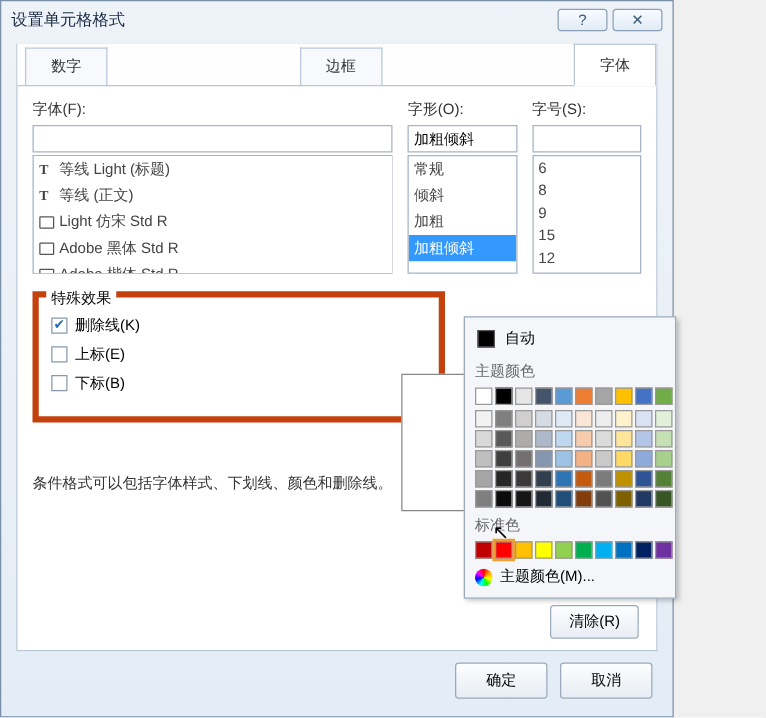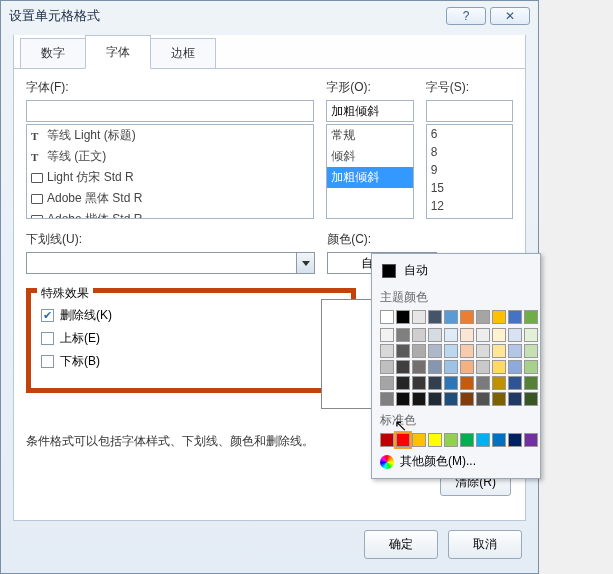--- a/index.html
+++ b/index.html
@@ -2,21 +2,21 @@
 <html><head>
 <meta charset="utf-8">
 <style>
 * { box-sizing: border-box; margin: 0; padding: 0; font-family: "Microsoft YaHei", "SimSun", sans-serif; font-size: 12px; }
 body { background: #f0f0f0; width: 613px; height: 574px; overflow: hidden; }
 .window { width: 539px; height: 574px; background: linear-gradient(#eef3f8, #e4ecf5); border: 1px solid #7a8fa8; position: relative; }
 .titlebar { height: 30px; display: flex; align-items: center; padding: 0 8px; }
 .titlebar-text { flex: 1; color: #1a2a44; font-size: 13px; }
 .titlebar-btn { width: 40px; height: 18px; border: 1px solid #8aa0b8; border-radius: 3px; background: linear-gradient(#f7fbff,#e2ecf6); display:inline-flex; align-items:center; justify-content:center; margin-left: 4px; color:#3a5a7a; font-family:Arial; }
 .panel { position:absolute; left:12px; top:34px; right:12px; bottom:52px; background:#fff; border:1px solid #b9c7d7; }
-.tabs { display:flex; border-bottom:1px solid #b9c7d7; background:#fefefe; margin-top:-1px; }
+.tabs { display:flex; border-bottom:1px solid #b9c7d7; background:#fefefe; margin-top:-1px;justify-content:space-between; }
 .tab { padding:6px 20px; border:1px solid #b9c7d7; border-bottom:none; background:#f7f9fc; margin-left:-1px; margin-top:3px; color:#333; }
 .tab:first-child{margin-left:6px;}
 .tab.active { background:#fff; border-bottom:1px solid #fff; margin-bottom:-1px; margin-top:0px; padding:8px 20px 6px 20px; }
 .content { padding:10px 12px; position:relative; height:calc(100% - 30px); }
 .row { display:flex; gap:12px; }
 .col-font { width:330px; }
 .col-style { width:100px; }
 .col-size { width:100px; }
 .lbl { color:#333; margin-bottom:4px; }
 .txtbox { width:100%; height:22px; border:1px solid #a7b4c4; background:#fff; padding:2px 4px; }
@@ -31,21 +31,21 @@
 .combo .cb.active { background:#ffc864; }
 .tri { width:0;height:0;border-left:4px solid transparent;border-right:4px solid transparent;border-top:5px solid #333; }
 .fieldset { border:5px solid #c2410c; margin-top:14px; padding:8px 10px 12px 10px; position:relative; width:330px; }
 .fieldset .legend { position:absolute; top:-8px; left:6px; background:#fff; padding:0 4px; }
 .chk { display:flex; align-items:center; gap:6px; margin:6px 0; }
 .chk .box { width:13px;height:13px; border:1px solid #8898aa; background:#fff; display:flex;align-items:center;justify-content:center; }
 .chk .box.checked::after { content:"✔"; color:#2a6ab0; font-size:11px; line-height:11px; }
 .hint { margin-top:40px; color:#333; }
 .preview { position:absolute; right:14px; top:230px; width:190px; height:110px; border:1px solid #888; background:#fff; }
 .preview .line { position:absolute; left:50%; top:50%; width:80px; height:0; border-top:1px solid #000; transform:translate(-50%,-50%); }
-.clear-btn { position:absolute; right:14px; bottom:27px; padding:4px 14px; border:1px solid #9aaabb; background:linear-gradient(#fdfefe,#e8eef5); border-radius:3px; }
+.clear-btn { position:absolute; right:14px; bottom:12px; padding:4px 14px; border:1px solid #9aaabb; background:linear-gradient(#fdfefe,#e8eef5); border-radius:3px; }
 .footer { position:absolute; right:16px; bottom:14px; display:flex; gap:10px; }
 .footer button { padding:5px 24px; border:1px solid #9aaabb; background:linear-gradient(#fdfefe,#e6edf4); border-radius:3px; }
 
 .popup { position:absolute; left:370px; top:252px; width:170px; background:#f4f6f9; border:1px solid #9aaabb; box-shadow:2px 2px 4px rgba(0,0,0,0.25); padding:4px 6px 8px 6px; }
 .popup .auto { display:flex; align-items:center; gap:8px; padding:4px; }
 .popup .swatch-auto { width:14px;height:14px; border:1px solid #555; background:#000; }
 .popup .sect { color:#666; margin:6px 0 4px 2px; }
 .swatchgrid { display:grid; grid-template-columns:repeat(10,14px); grid-auto-rows:14px; gap:2px; padding:0 2px; }
 .sw { width:14px;height:14px; border:1px solid #999; }
 .sw.hover { outline:2px solid #f0a030; }
@@ -64,22 +64,22 @@
 <div class="window">
   <div class="titlebar">
     <div class="titlebar-text">设置单元格格式</div>
     <div class="titlebar-btn">?</div>
     <div class="titlebar-btn">✕</div>
   </div>
 
   <div class="panel">
     <div class="tabs">
       <div class="tab">数字</div>
+      <div class="tab">边框</div>
       <div class="tab active">字体</div>
-      <div class="tab">边框</div>
     </div>
 
     <div class="content">
       <div class="row">
         <div class="col-font">
           <div class="lbl">字体(F):</div>
           <input class="txtbox" value="" style="">
           <div class="listbox">
             <div class="item">
                 <span class="icon-font">T</span>
@@ -103,56 +103,37 @@
               </div>
 
           </div>
         </div>
         <div class="col-style">
           <div class="lbl">字形(O):</div>
           <input class="txtbox" value="加粗倾斜" style="">
           <div class="listbox">
             <div class="item">常规</div>
             <div class="item">倾斜</div>
+            <div class="item">加粗</div>
             <div class="item sel">加粗倾斜</div>
           </div>
         </div>
         <div class="col-size">
           <div class="lbl">字号(S):</div>
           <input class="txtbox" value="" style="">
           <div class="listbox">
             <div class="item">6</div>
             <div class="item">8</div>
             <div class="item">9</div>
             <div class="item">15</div>
             <div class="item">12</div>
           </div>
         </div>
       </div>
 
-      <div class="row color-row">
-        <div class="col-font">
-          <div class="lbl">下划线(U):</div>
-          <div class="combo">
-            <div class="cv"></div>
-            <div class="cb">
-                <div class="tri"></div>
-              </div>
-          </div>
-        </div>
-        <div style="width:212px">
-          <div class="lbl">颜色(C):</div>
-          <div class="combo dropcombo">
-            <div class="cv" style="text-align:center">自动</div>
-            <div class="cb active">
-                <div class="tri"></div>
-              </div>
-          </div>
-        </div>
-      </div>
 
       <div class="fieldset">
         <div class="legend">特殊效果</div>
         <div class="chk">
           <div class="box checked"></div>
           <span>删除线(K)</span>
         </div>
         <div class="chk">
           <div class="box"></div>
           <span>上标(E)</span>
@@ -252,21 +233,21 @@
         <div class="sw" style="background: rgb(255, 255, 0);"></div>
         <div class="sw" style="background: rgb(146, 208, 80);"></div>
         <div class="sw" style="background: rgb(0, 176, 80);"></div>
         <div class="sw" style="background: rgb(0, 176, 240);"></div>
         <div class="sw" style="background: rgb(0, 112, 192);"></div>
         <div class="sw" style="background: rgb(0, 32, 96);"></div>
         <div class="sw" style="background: rgb(112, 48, 160);"></div>
       </div>
     <div class="more">
       <div class="wheel"></div>
-      <span>其他颜色(M)...</span>
+      <span>主题颜色(M)...</span>
     </div>
   </div>
   <div class="cursor">↖</div>
 
   <div class="footer">
     <button>确定</button>
     <button>取消</button>
   </div>
 </div>
 

